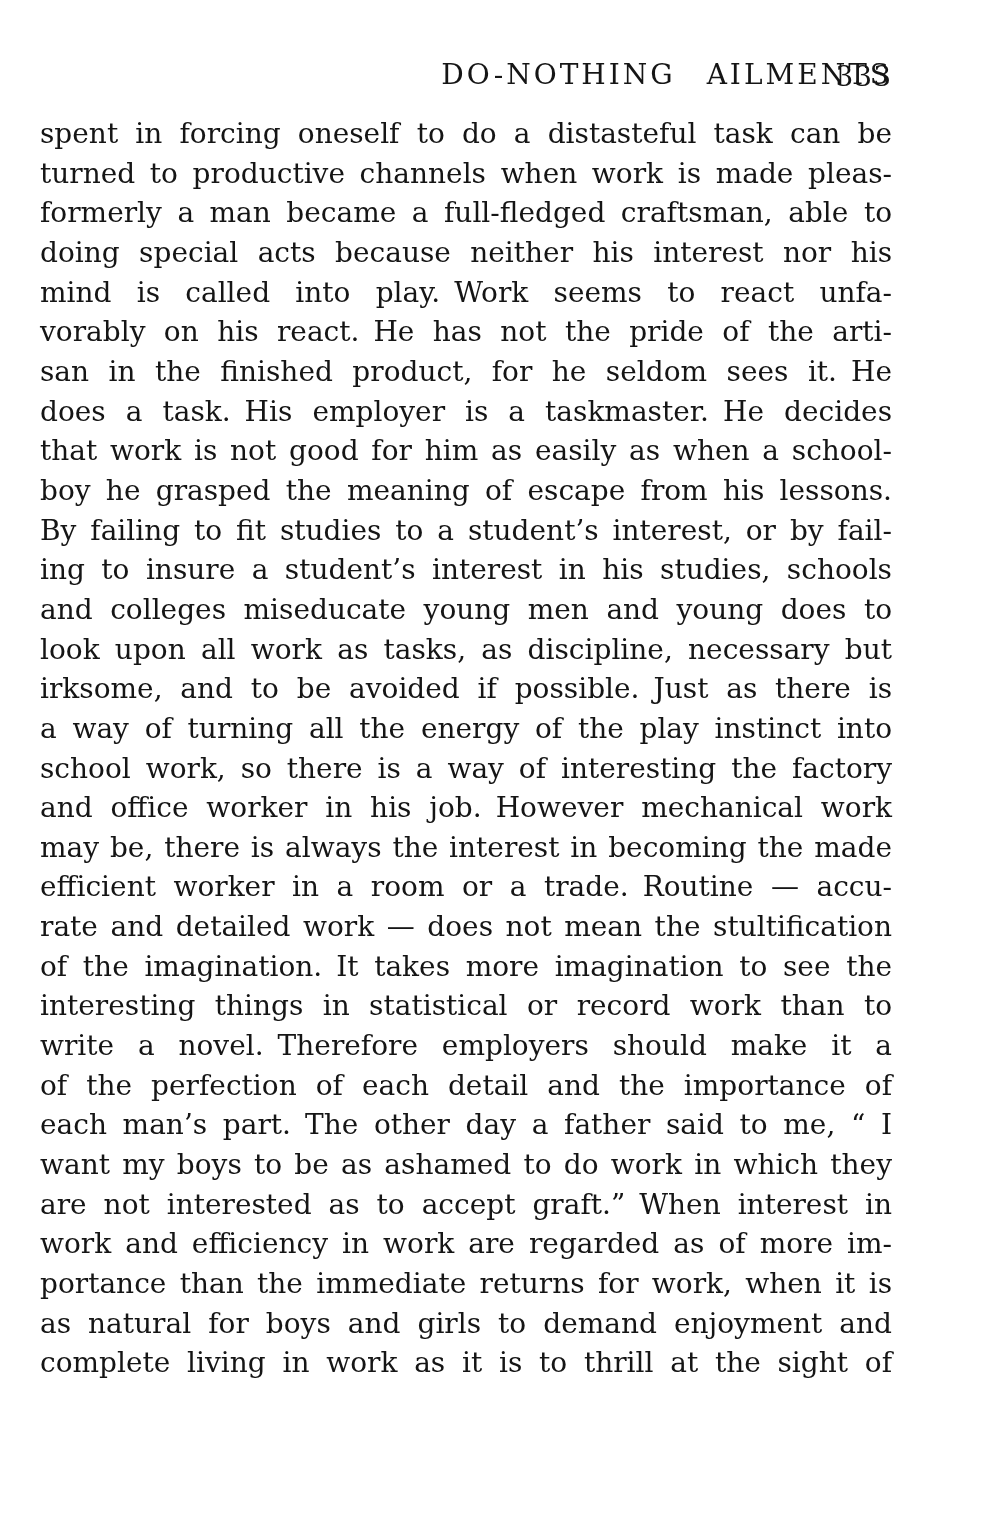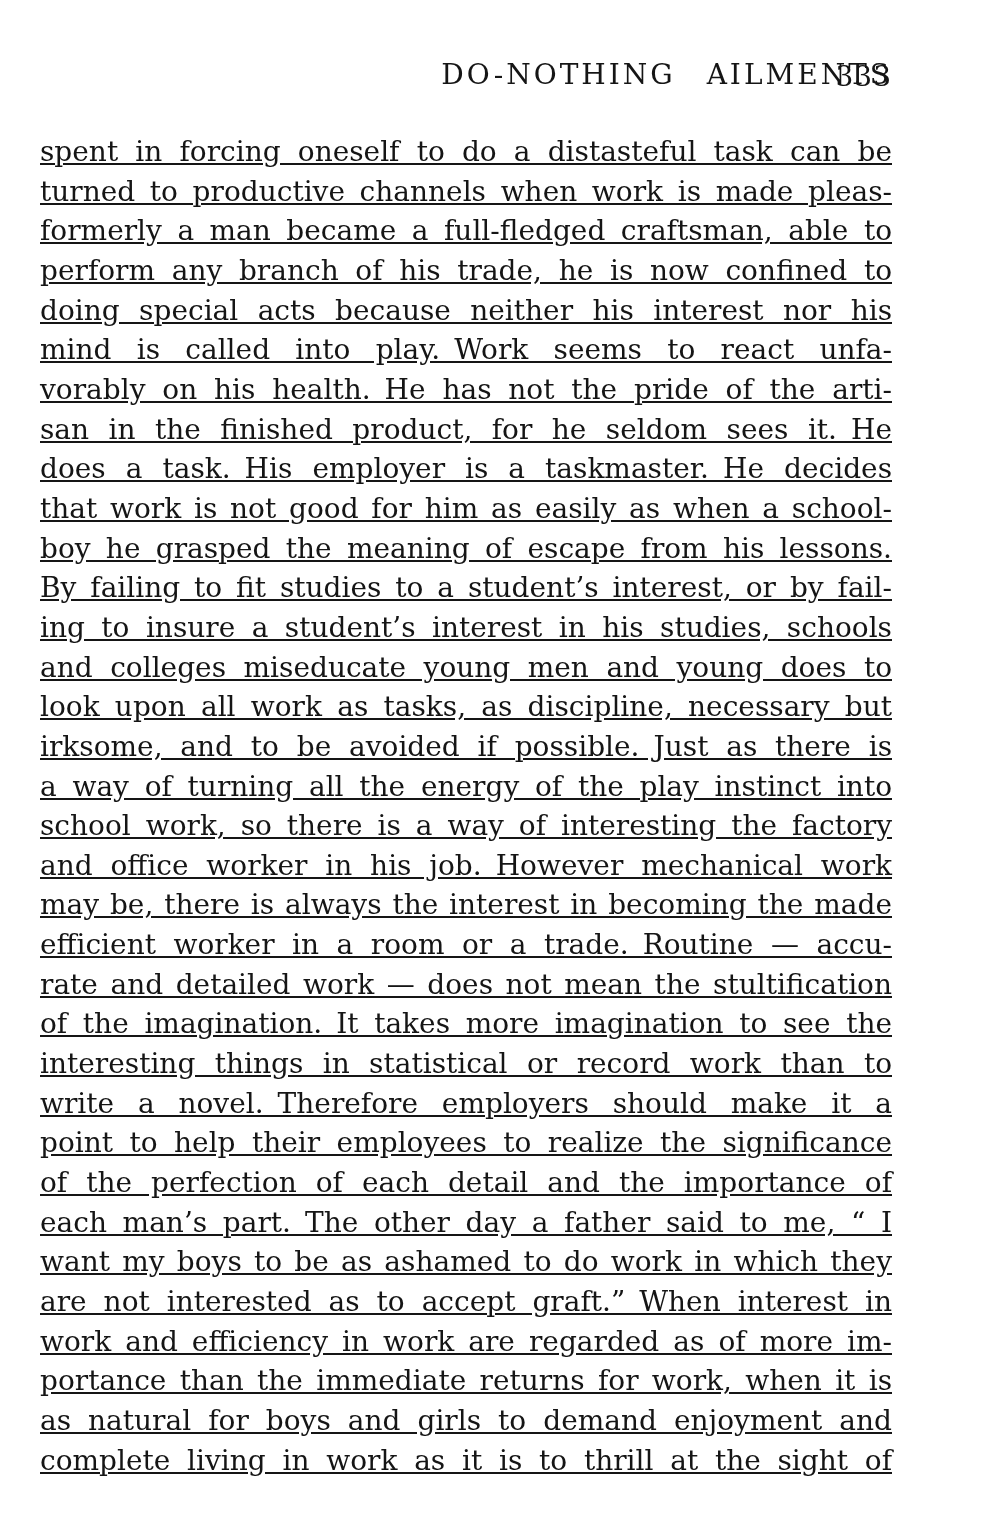--- a/index.html
+++ b/index.html
@@ -39,23 +39,22 @@
     position: absolute;
     right: 0;
     top: 6px;
     font-size: 28px;
     line-height: 34px;
     letter-spacing: 1px;
   }
   .body-text {
     position: absolute;
     left: 40px;
-    top: 132px;
+    top: 114px;
     width: 852px;
-    text-decoration: underline;
   }
   .line {
     height: 39.66px;
     line-height: 39.66px;
     font-size: 28px;
     text-align: justify;
     text-align-last: justify;
     overflow: visible;
   }
 </style>
@@ -66,43 +65,41 @@
 
   <div class="running-header">
     <div class="header-title">DO-NOTHING AILMENTS</div>
     <div class="page-number">333</div>
   </div>
 
   <div class="body-text">
     <div class="line">spent in forcing oneself to do a distasteful task can be</div>
     <div class="line">turned to productive channels when work is made pleas-</div>
     <div class="line">formerly a man became a full-fledged craftsman, able to</div>
-    <div class="line">perform any branch of his trade, he is now confined to</div>
     <div class="line">doing special acts because neither his interest nor his</div>
     <div class="line">mind is called into play. Work seems to react unfa-</div>
-    <div class="line">vorably on his health. He has not the pride of the arti-</div>
+    <div class="line">vorably on his react. He has not the pride of the arti-</div>
     <div class="line">san in the finished product, for he seldom sees it. He</div>
     <div class="line">does a task. His employer is a taskmaster. He decides</div>
     <div class="line">that work is not good for him as easily as when a school-</div>
     <div class="line">boy he grasped the meaning of escape from his lessons.</div>
     <div class="line">By failing to fit studies to a student’s interest, or by fail-</div>
     <div class="line">ing to insure a student’s interest in his studies, schools</div>
     <div class="line">and colleges miseducate young men and young does to</div>
     <div class="line">look upon all work as tasks, as discipline, necessary but</div>
     <div class="line">irksome, and to be avoided if possible. Just as there is</div>
     <div class="line">a way of turning all the energy of the play instinct into</div>
     <div class="line">school work, so there is a way of interesting the factory</div>
     <div class="line">and office worker in his job. However mechanical work</div>
     <div class="line">may be, there is always the interest in becoming the made</div>
     <div class="line">efficient worker in a room or a trade. Routine — accu-</div>
     <div class="line">rate and detailed work — does not mean the stultification</div>
     <div class="line">of the imagination. It takes more imagination to see the</div>
     <div class="line">interesting things in statistical or record work than to</div>
     <div class="line">write a novel. Therefore employers should make it a</div>
-    <div class="line">point to help their employees to realize the significance</div>
     <div class="line">of the perfection of each detail and the importance of</div>
     <div class="line">each man’s part. The other day a father said to me, “ I</div>
     <div class="line">want my boys to be as ashamed to do work in which they</div>
     <div class="line">are not interested as to accept graft.” When interest in</div>
     <div class="line">work and efficiency in work are regarded as of more im-</div>
     <div class="line">portance than the immediate returns for work, when it is</div>
     <div class="line">as natural for boys and girls to demand enjoyment and</div>
     <div class="line">complete living in work as it is to thrill at the sight of</div>
   </div>
 

